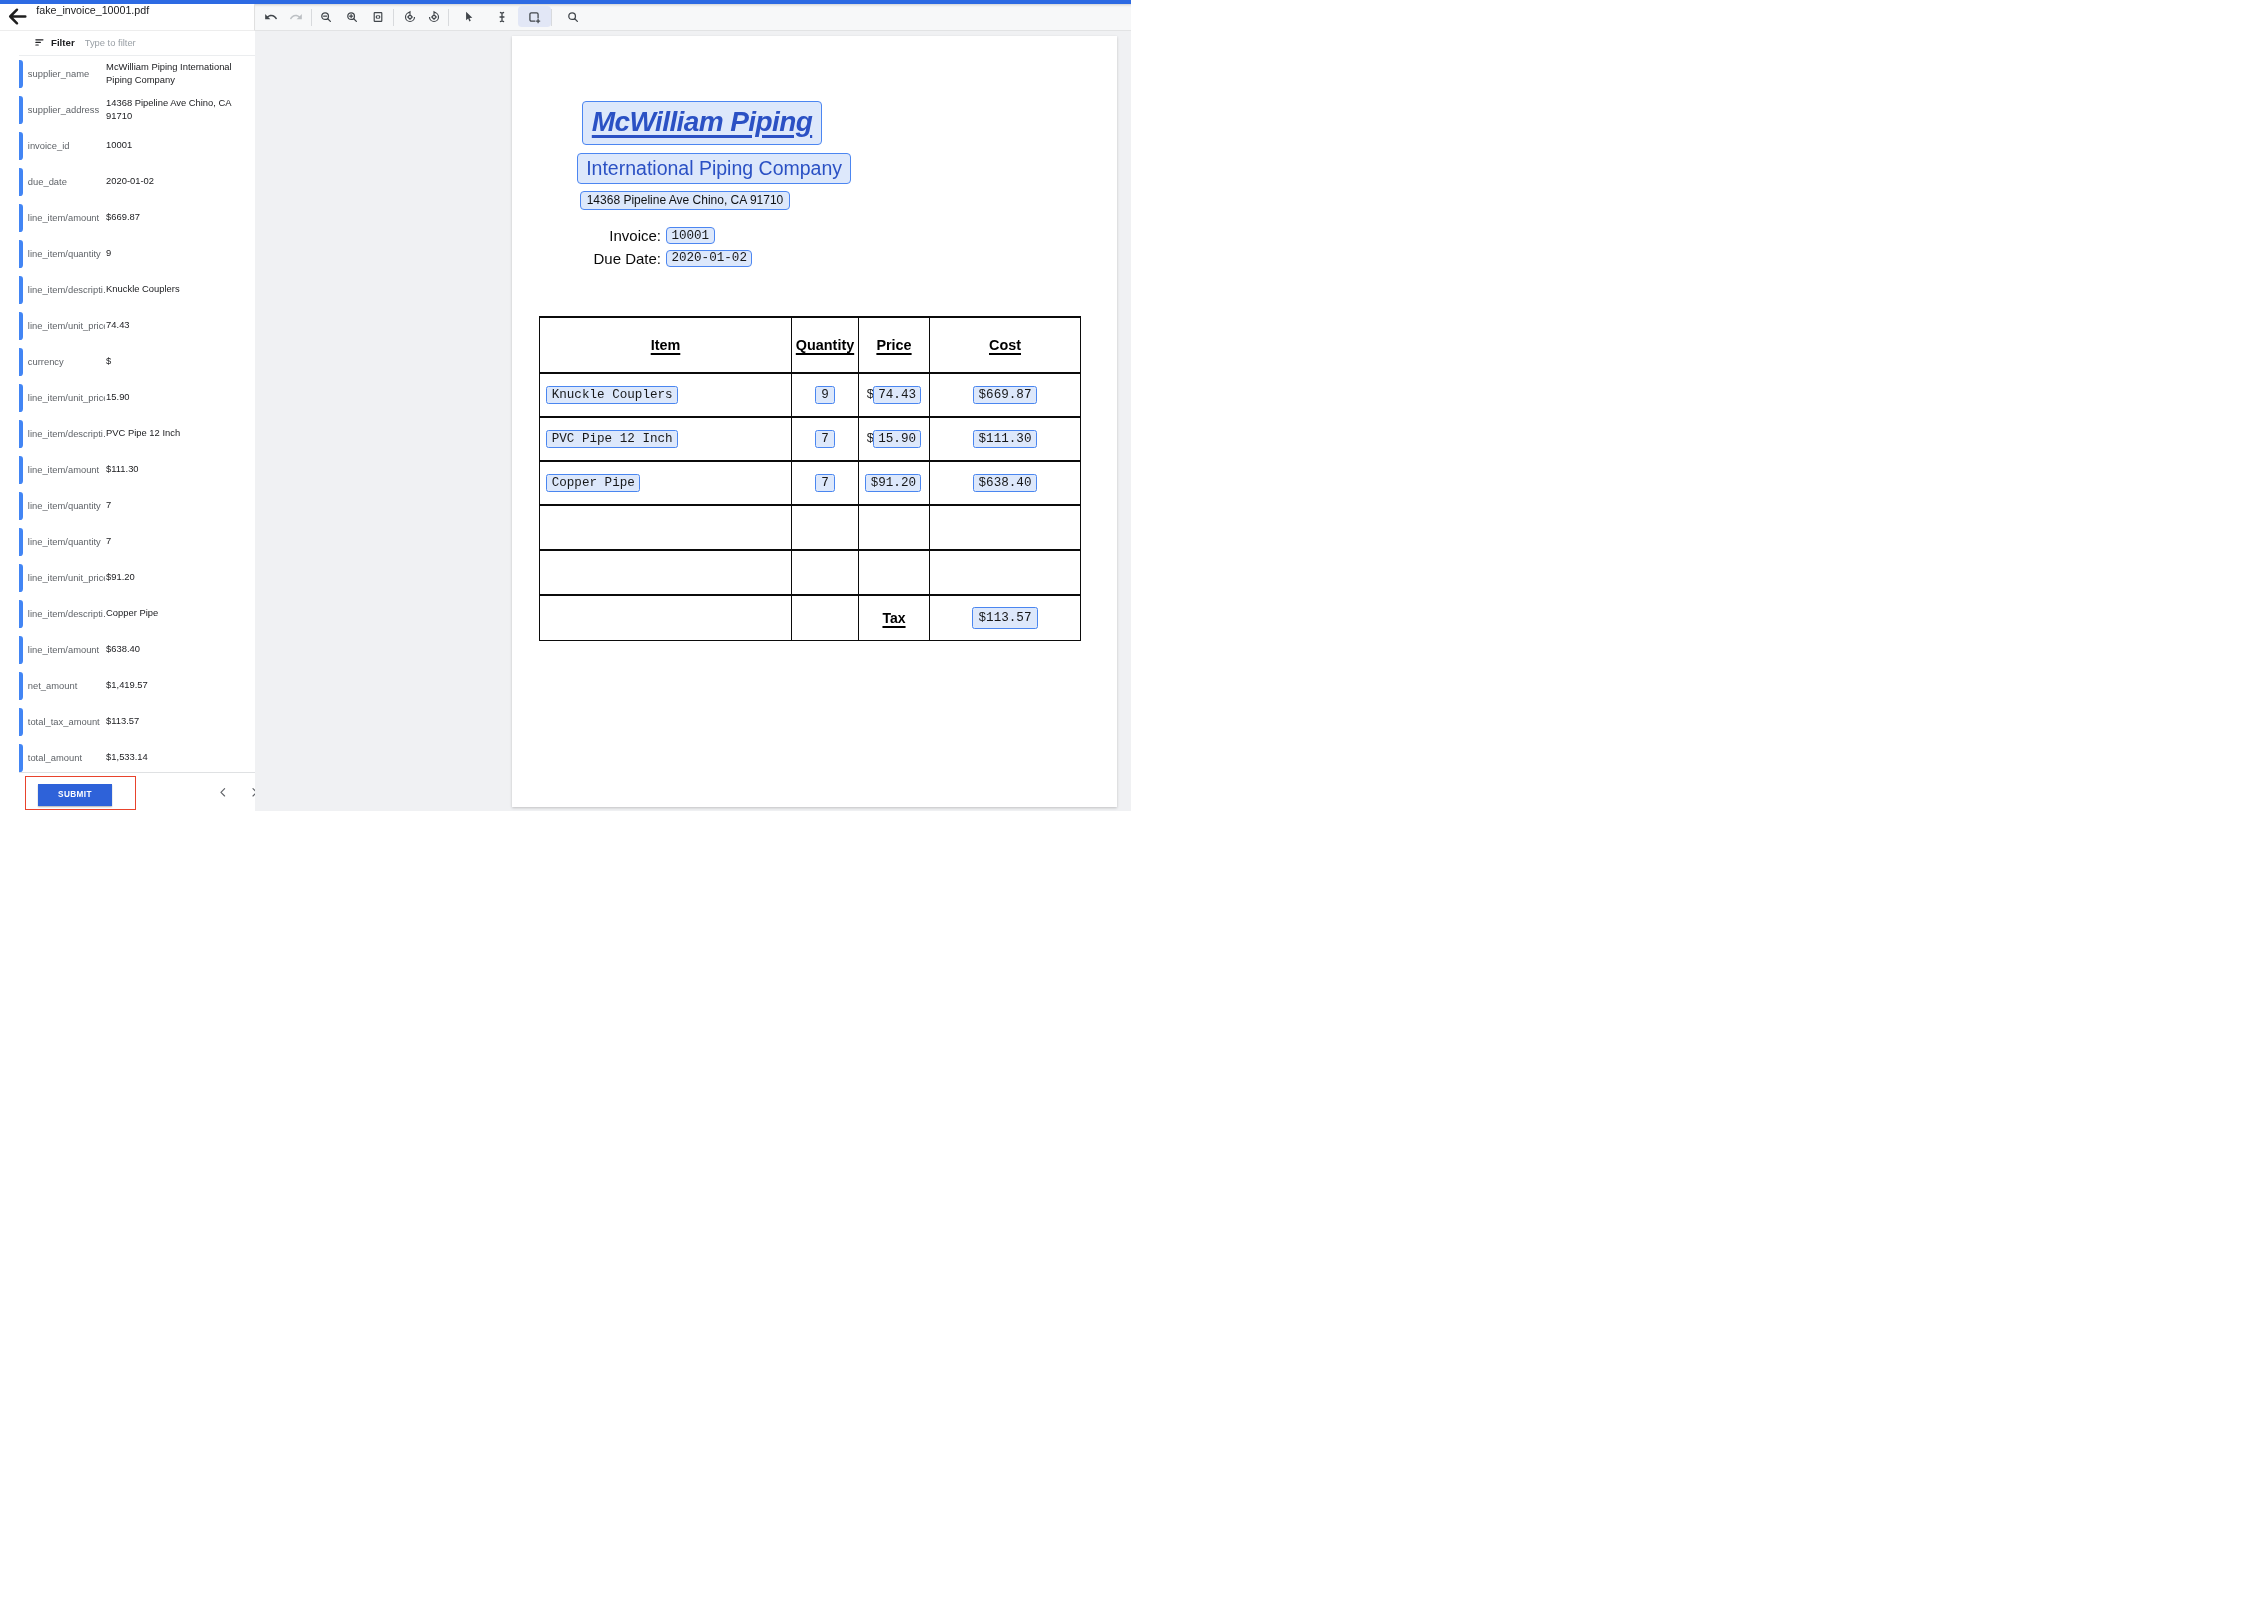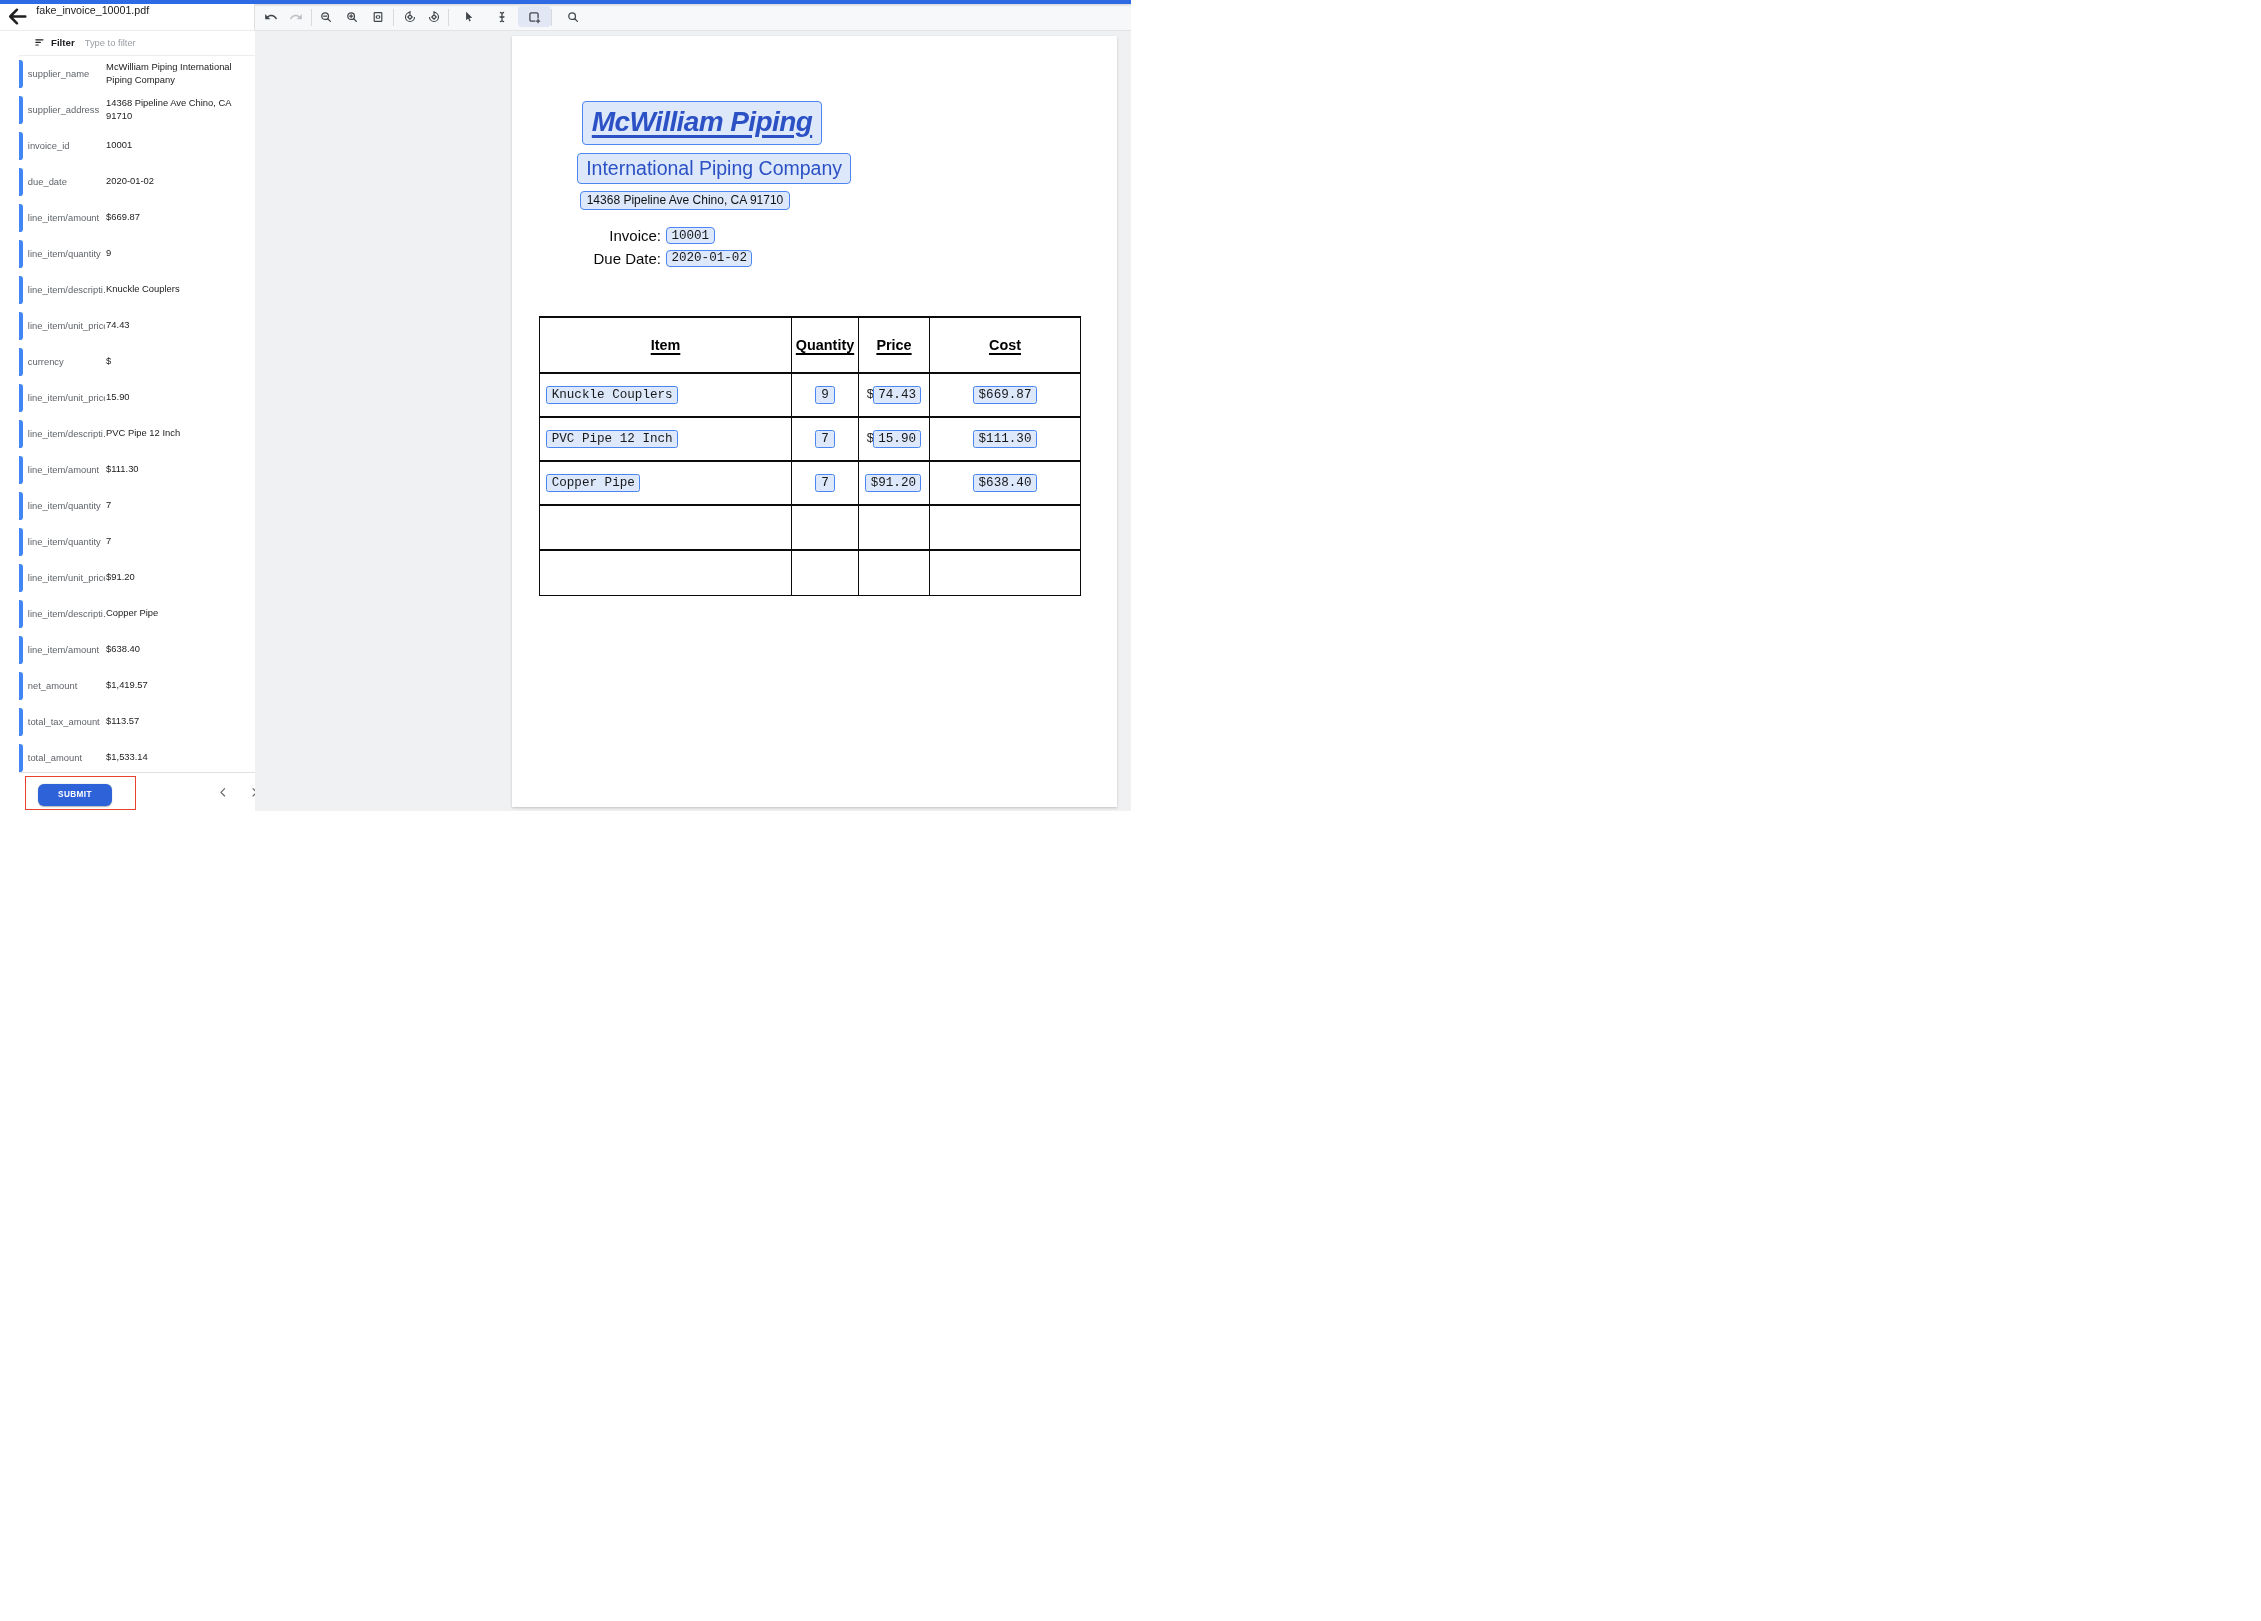--- a/index.html
+++ b/index.html
@@ -36,21 +36,21 @@
   .field-row { position:relative; height:36px; display:flex; align-items:center; cursor:pointer; }
   .accent { position:absolute; left:0; top:50%; transform:translateY(-50%); width:4.4px; height:28px;
             background:#4285f4; border-radius:0 3.1px 3.1px 0; }
   .f-label { width:77px; margin-left:8.8px; font-size:9.4px; color:#5f6368; flex:none;
              white-space:nowrap; overflow:hidden; }
   .f-value { margin-left:1.3px; font-size:9.4px; color:#202124; line-height:1.35; padding-right:20px; }
 
   .side-footer { position:absolute; left:0; right:0; top:741px; height:40px; border-top:0.6px solid #dfe1e3; background:#fff; }
   .red-annotation { position:absolute; left:5.7px; top:3.1px; width:111px; height:34px; border:1.9px solid #e8432c; }
   .submit { position:absolute; left:19px; top:10.7px; width:74px; height:22px; background:#2e62d9; color:#fff;
-            border:none; border-radius:6px; font-size:8.2px; font-weight:bold; letter-spacing:0.4px; cursor:pointer;
+            border:none; border-radius:0; font-size:8.2px; font-weight:bold; letter-spacing:0.4px; cursor:pointer;
             font-family:"Liberation Sans", sans-serif; box-shadow:0 0.6px 1.3px rgba(0,0,0,.3); }
   .pager { position:absolute; top:6.3px; width:25px; height:25px; display:flex; align-items:center; justify-content:center;
            color:#606368; cursor:pointer; }
   .pager svg { width:12.6px; height:12.6px; }
   .pager.prev { left:192px; } .pager.next { left:223px; }
 
   
   .viewer { position:absolute; left:255px; top:31px; right:0; bottom:0; background:#f0f1f3; overflow:hidden; }
   .page { position:absolute; left:257px; top:5px; width:605px; height:771px; background:#fff;
           box-shadow:0 0.6px 2.5px rgba(0,0,0,.2); }
@@ -440,20 +440,30 @@
           <tr class="empty-row">
             <td></td>
               <td></td>
               <td></td>
               <td></td>
           </tr>
         </tbody>
         <tbody>
 
 
+            <tr class="t-tax">
+              <td></td>
+              <td></td>
+              <td class="cell-c">
+                <span class="total-label">Tax</span>
+              </td>
+              <td class="cell-c">
+                <span class="ann mono big">$113.57</span>
+              </td>
+            </tr>
 
           </tbody>
       </table>
 
     </div>
   </main>
 </div>
 
 
 </body></html>

